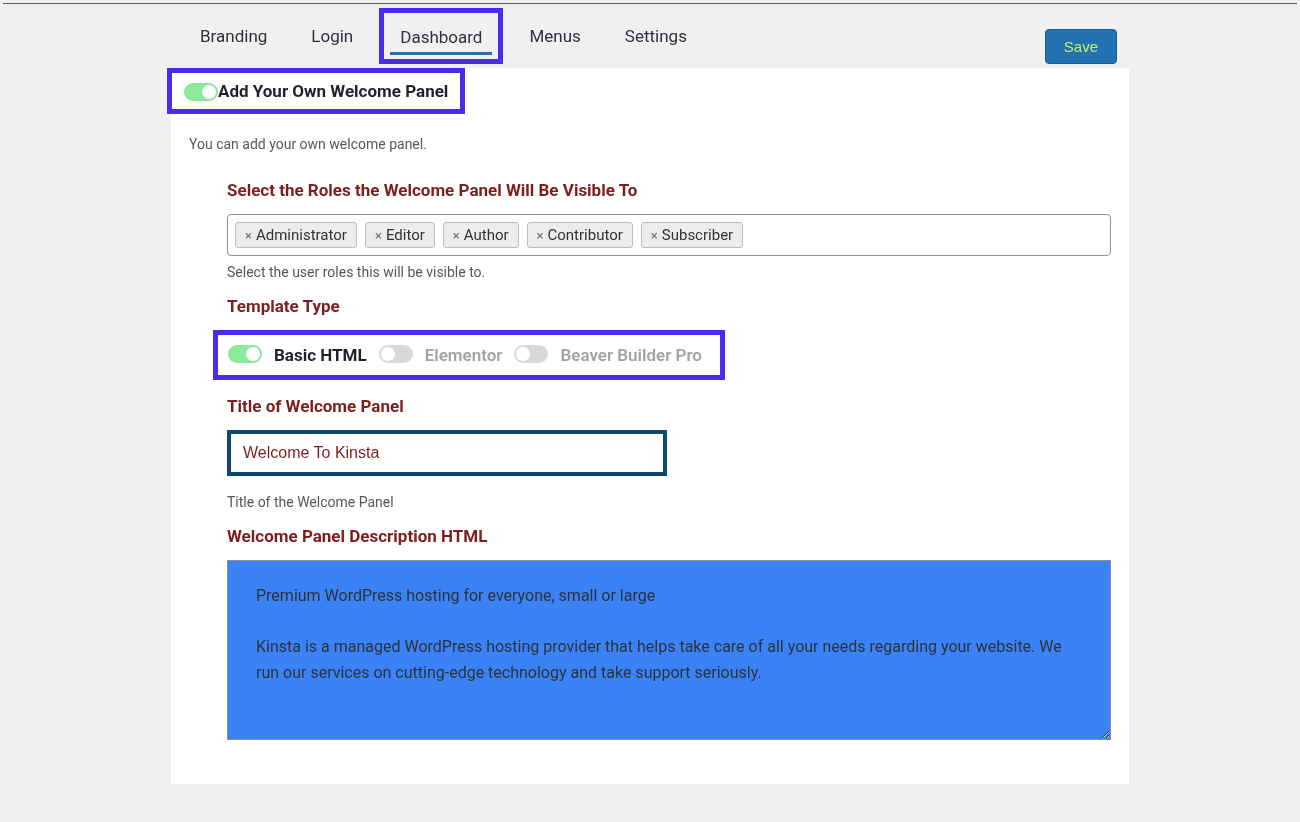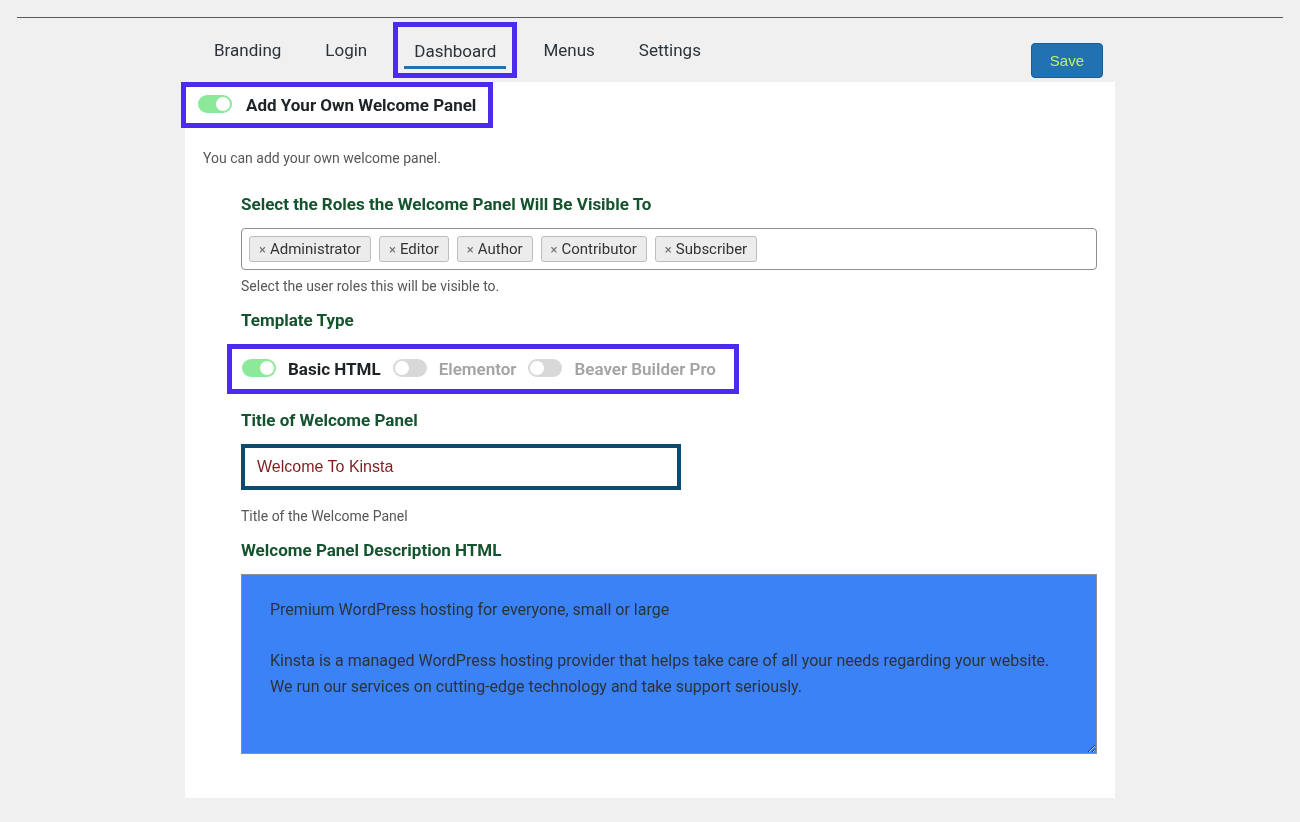--- a/index.html
+++ b/index.html
@@ -5,21 +5,21 @@
   * { box-sizing: border-box; margin: 0; padding: 0; }
   body {
     font-family: -apple-system, BlinkMacSystemFont, "Segoe UI", Roboto, sans-serif;
     background: #f0f0f1;
     color: #3c434a;
     font-size: 15px;
   }
   .page-wrap {
     width: 1300px;
     margin: 0 auto;
-    padding: 17px;
+    padding: 3px;
   }
   .header-bar {
     display: flex;
     align-items: center;
     justify-content: space-between;
     padding: 0 20px;
     border-top: 1px solid #5a5a5a;
   }
   .tabs {
     display: flex;
@@ -58,23 +58,22 @@
     font-size: 15px;
     cursor: pointer;
   }
   .panel {
     margin: 0 168px;
     background: #fff;
     padding-bottom: 40px;
   }
   .panel-top {
     display: flex;
-    align-items: flex-start;
+    align-items: flex-end;
     padding: 8px 12px;
-    gap: 14px;
     border: 5px solid #4c2aee;
     width: fit-content;
     margin-left: -4px;
   }
   .toggle {
     width: 34px;
     height: 18px;
     border-radius: 10px;
     position: relative;
     display: inline-block;
@@ -100,21 +99,21 @@
     color: #575757;
     font-size: 14px;
     padding: 22px 0 18px 18px;
   }
   .content {
     padding: 0 18px 0 56px;
   }
   .section-title {
     font-weight: 700;
     font-size: 17px;
-    color: #14532d;
+    color: #7f1d1d;
     margin-bottom: 14px;
     margin-top: 10px;
   }
   .roles-box {
     border: 1px solid #8c8f94;
     border-radius: 4px;
     padding: 7px;
     display: flex;
     gap: 8px;
     flex-wrap: wrap;

